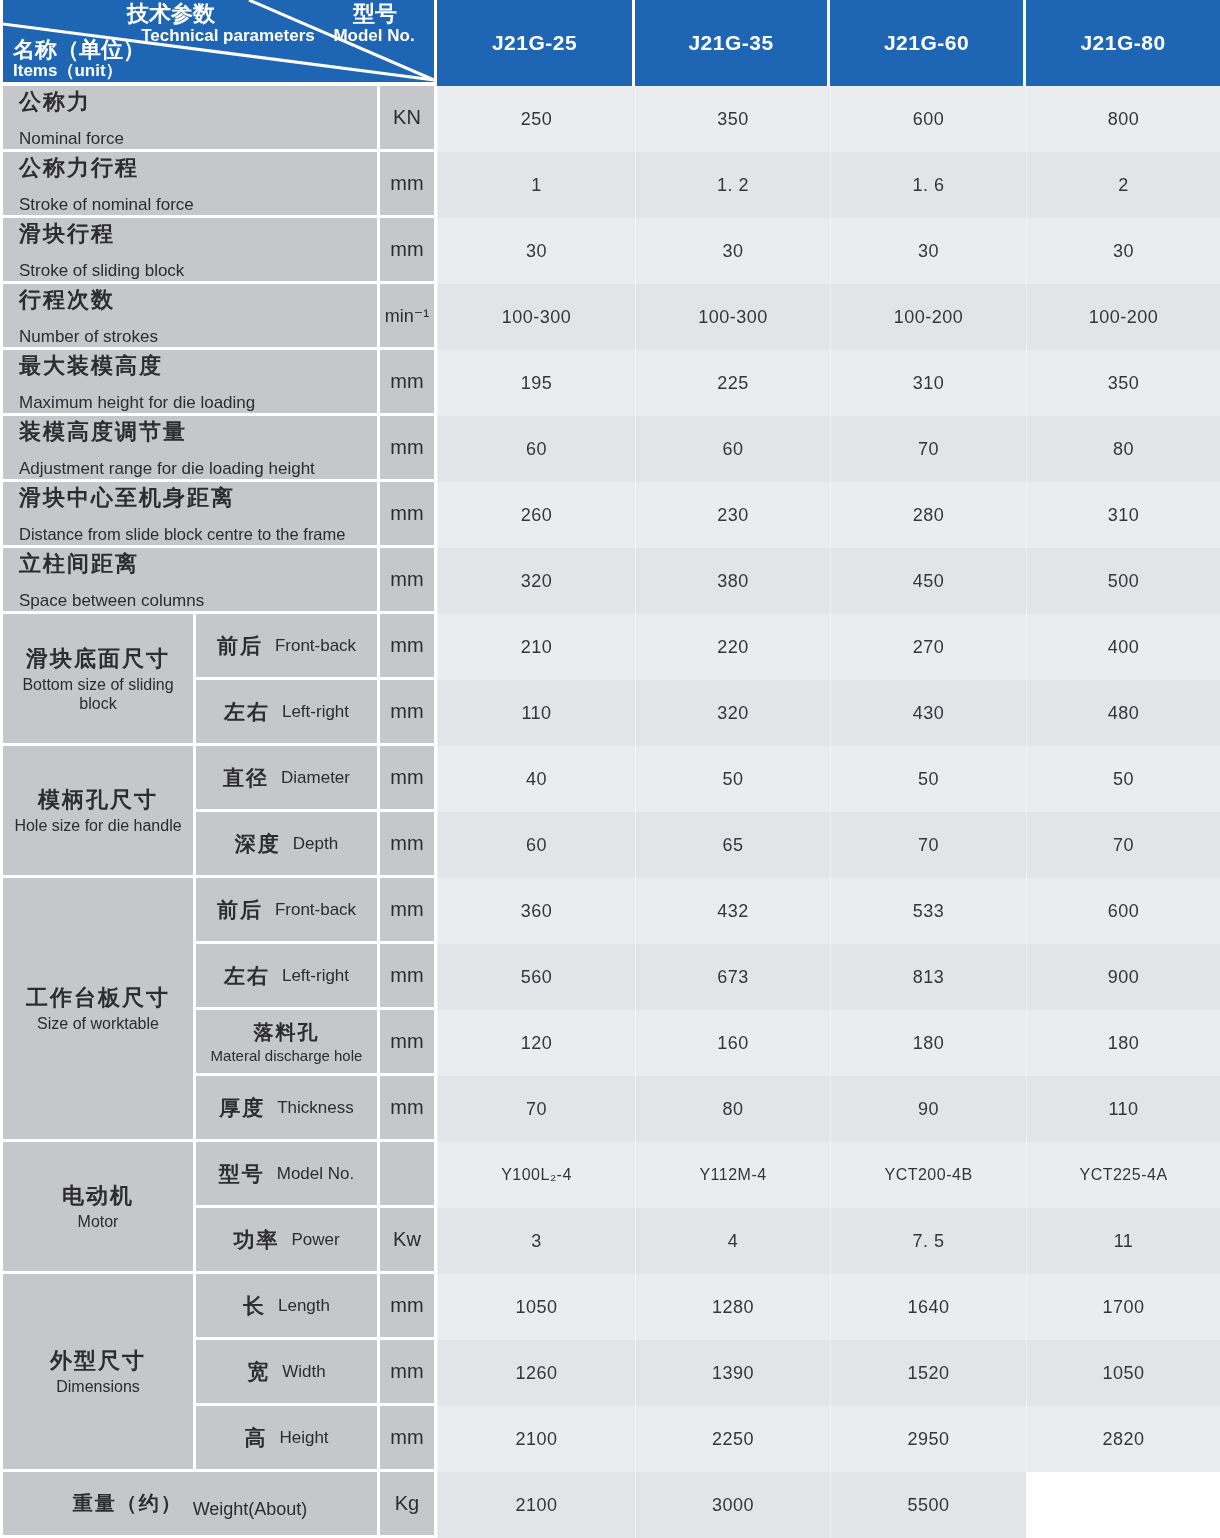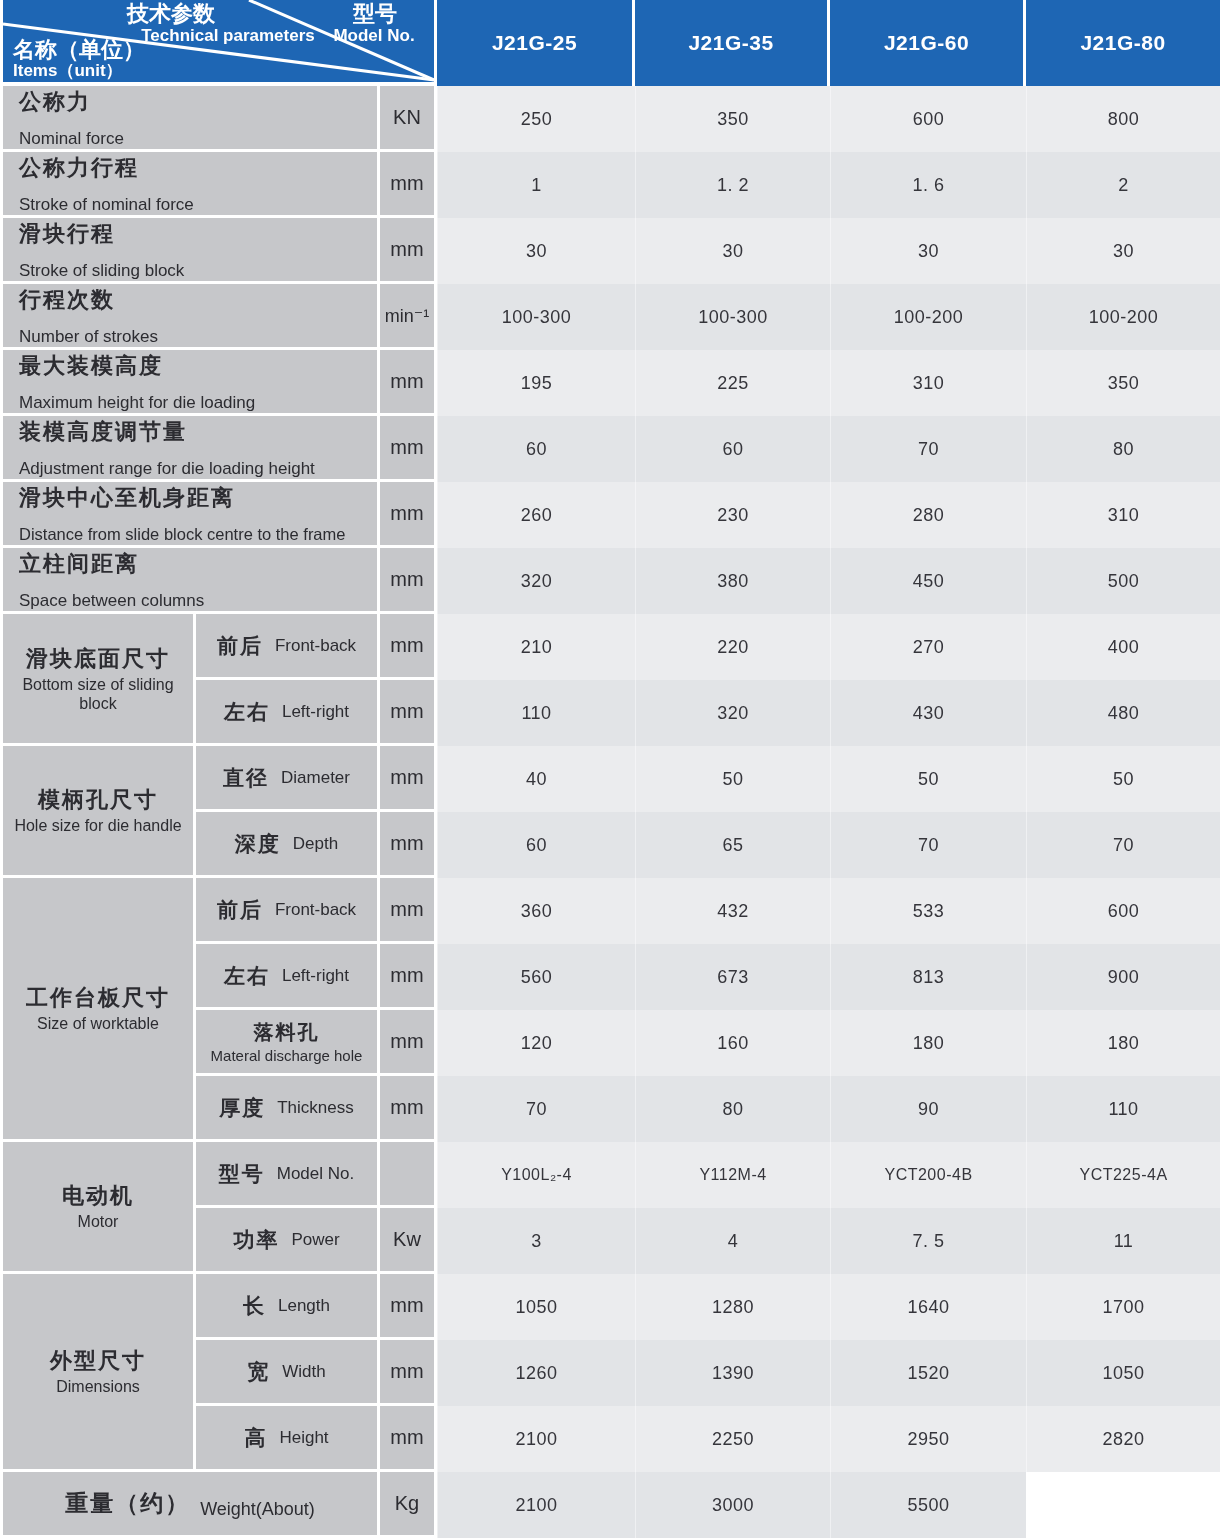--- a/index.html
+++ b/index.html
@@ -48,21 +48,21 @@
   .glab{flex-direction:column;justify-content:center;align-items:center;text-align:center;padding:0 2px;}
   .glab .zh{font-size:22px;font-weight:bold;letter-spacing:2px;}
   .glab .en{font-size:16px;margin-top:2px;line-height:1.15;}
   .slab{flex-direction:row;justify-content:center;align-items:center;gap:12px;}
   .slab .zh{font-size:21px;font-weight:bold;letter-spacing:2px;}
   .slab .en{font-size:17px;}
   .slab.stacked{flex-direction:column;gap:0;}
   .slab.stacked .zh{font-size:20px;}
   .slab.stacked .en{font-size:15px;margin-top:1px;}
   .wlab{flex-direction:row;justify-content:center;align-items:center;gap:10px;}
-  .wlab .zh{font-size:23px;font-weight:bold;letter-spacing:2px;}
+  .wlab .zh{font-size:20px;font-weight:bold;letter-spacing:2px;}
   .wlab .en{font-size:18px;}
   .unit{align-items:center;justify-content:center;font-size:20px;padding:0;}
   
   .val{
     display:flex;align-items:center;justify-content:center;
     font-size:18px;color:#35353b;letter-spacing:.5px;
     border-left:1px solid rgba(255,255,255,.45);
   }
   .vL{background:#ebecee;}
   .vD{background:#e2e4e7;}

